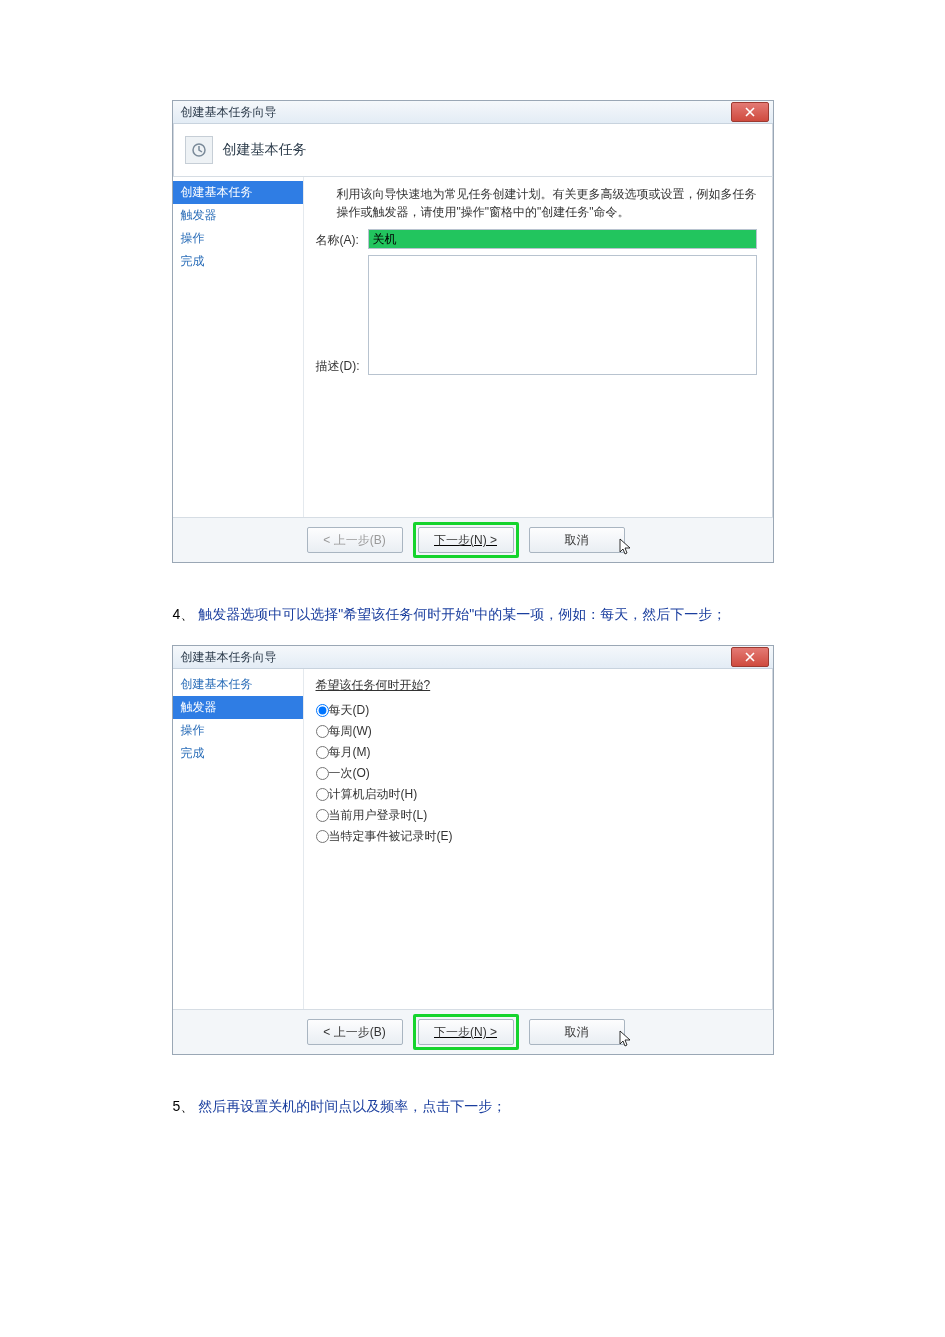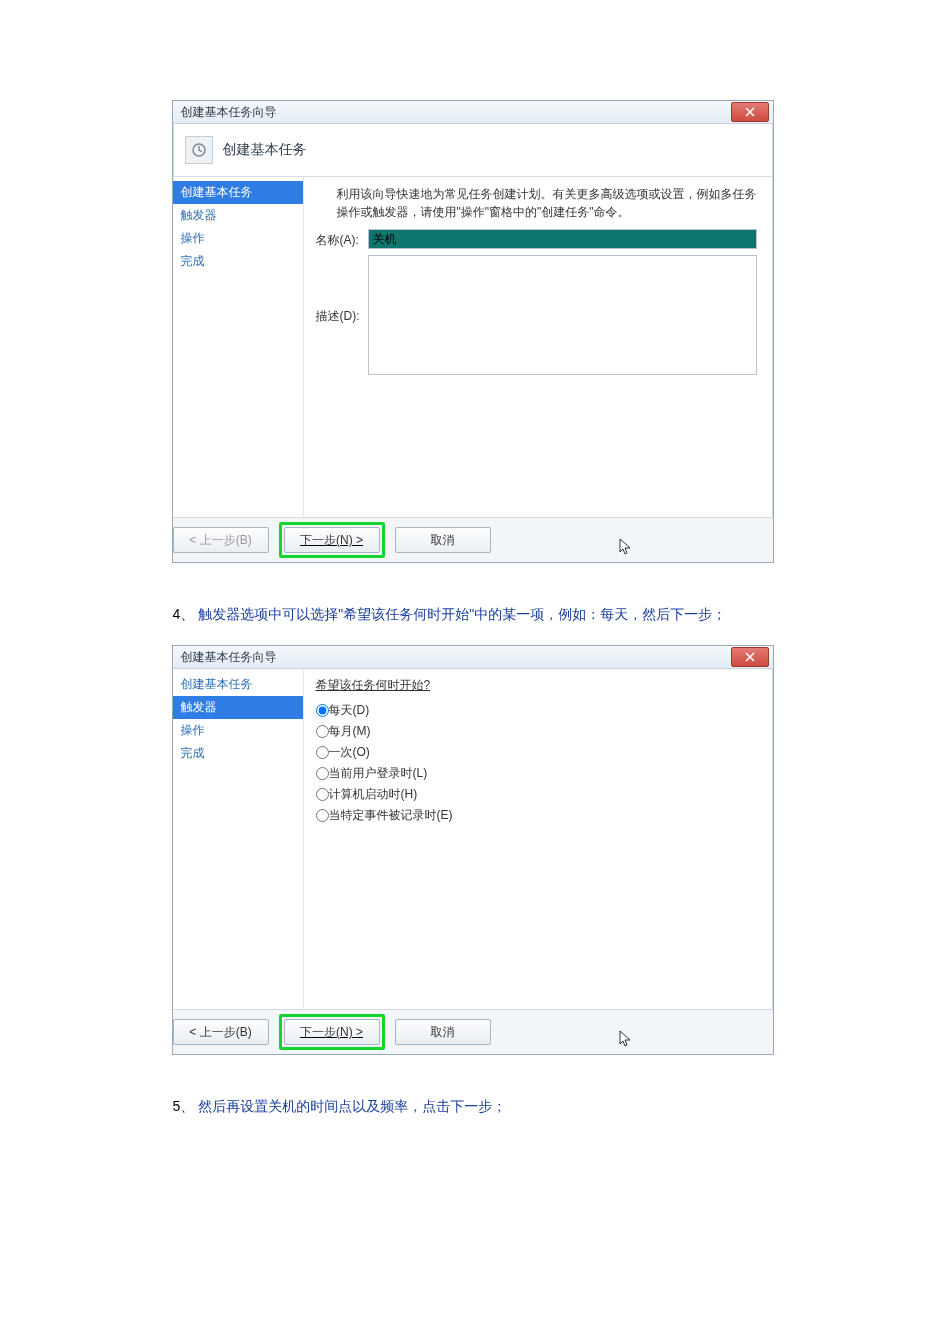--- a/index.html
+++ b/index.html
@@ -93,33 +93,33 @@
     font-size: 12px;
     color: #333;
   }
   .intro-text {
     line-height: 1.5;
     margin-bottom: 8px;
     margin-left: 21px;
   }
   .form-row {
     display: flex;
-    align-items: center;
+    align-items: flex-end;
     margin-bottom: 6px;
   }
   .form-label {
     width: 52px;
     padding-top: 3px;
     color: #333;
   }
   .text-input {
     flex: 1;
     height: 20px;
     border: 1px solid #b8c3cf;
-    background: #0f766e;
+    background: #22c55e;
     padding: 1px 4px;
     font-size: 12px;
     box-sizing: border-box;
   }
   .textarea-input {
     flex: 1;
     height: 120px;
     border: 1px solid #b8c3cf;
     background: #fff;
     padding: 2px 4px;
@@ -131,21 +131,21 @@
     display: flex;
     align-items: center;
     margin: 4px 0;
   }
   .radio-row input { margin:0; }
   .footer-bar {
     height: 44px;
     border-top: 1px solid #d6dde4;
     display: flex;
     align-items: center;
-    justify-content: flex-start;
+    justify-content: center;
     gap: 10px;
     padding-right: 14px;
     background: #f3f6f9;
   }
   .win-btn {
     min-width: 78px;
     height: 24px;
     border: 1px solid #a9b5c1;
     background: linear-gradient(#fdfdfe, #e9eef3);
     font-size: 12px;
@@ -269,33 +269,37 @@
         <div class="sidebar-item"><span>完成</span></div>
       </div>
       <div class="content">
         <div class="question">希望该任务何时开始?</div>
         <div class="radio-row">
             <input type="radio" name="trig" checked="" style="">
             <span>每天(D)</span>
           </div>
         <div class="radio-row">
             <input type="radio" name="trig" style="">
+            <span>每周(W)</span>
+          </div>
+        <div class="radio-row">
+            <input type="radio" name="trig" style="">
             <span>每月(M)</span>
           </div>
         <div class="radio-row">
             <input type="radio" name="trig" style="">
             <span>一次(O)</span>
           </div>
         <div class="radio-row">
             <input type="radio" name="trig" style="">
+            <span>计算机启动时(H)</span>
+          </div>
+        <div class="radio-row">
+            <input type="radio" name="trig" style="">
             <span>当前用户登录时(L)</span>
-          </div>
-        <div class="radio-row">
-            <input type="radio" name="trig" style="">
-            <span>计算机启动时(H)</span>
           </div>
         <div class="radio-row">
             <input type="radio" name="trig" style="">
             <span>当特定事件被记录时(E)</span>
           </div>
       </div>
     </div>
     <div class="footer-bar cursor-overlay">
       <div class="win-btn">
           <span>&lt; 上一步(B)</span>

